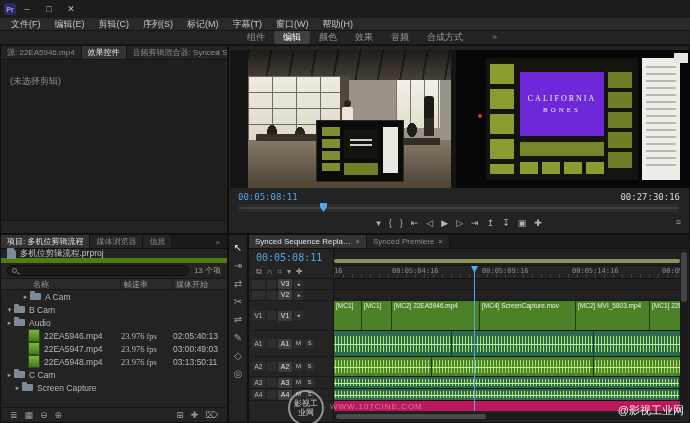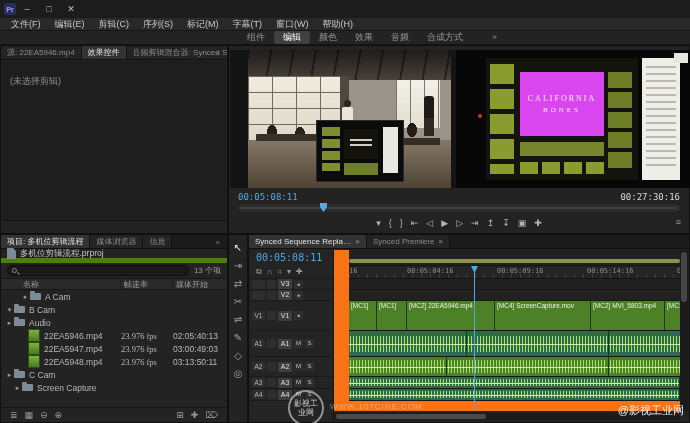--- a/index.html
+++ b/index.html
@@ -60,21 +60,21 @@
   
   .pip{position:absolute;left:68px;top:70px;width:88px;height:62px;background:#0b0b0b;border:1px solid #2a2a2a;}
   .pip-green{position:absolute;left:5px;top:6px;width:18px;height:44px;background:repeating-linear-gradient(180deg,#7d8e2e 0 9px,#0b0b0b 9px 12px);}
   .pip-dark{position:absolute;left:27px;top:8px;width:34px;height:30px;background:#14120d;}
   .pip-dark::after{content:"";position:absolute;left:6px;top:10px;right:6px;height:8px;background:repeating-linear-gradient(180deg,#cfcfc6 0 2px,transparent 2px 5px);}
   .pip-white{position:absolute;right:5px;top:6px;width:15px;height:46px;background:#e9e9e2;}
   .pip-bottom{position:absolute;left:27px;bottom:6px;width:34px;height:12px;background:#6f7f27;}
   
   .ds-card{position:absolute;left:30px;top:8px;width:152px;height:122px;background:#15130e;}
   .ds-greencol{position:absolute;left:4px;top:6px;width:24px;height:110px;background:repeating-linear-gradient(180deg,#8a9c30 0 20px,#15130e 20px 25px);}
-  .ds-hero{position:absolute;left:34px;top:14px;width:84px;height:64px;background:#d946ef;display:flex;flex-direction:column;align-items:center;justify-content:center;gap:3px;}
+  .ds-hero{position:absolute;left:34px;top:14px;width:84px;height:64px;background:#6d28d9;display:flex;flex-direction:column;align-items:center;justify-content:center;gap:3px;}
   .ds-line1,.ds-line2{color:#f2f2ea;font-family:"Liberation Serif","DejaVu Serif",serif;font-size:8px;letter-spacing:2px;white-space:nowrap;}
   .ds-line2{font-size:7px;letter-spacing:3px;}
   .ds-bottom{position:absolute;left:34px;top:84px;width:84px;height:14px;background:#75862b;}
   .ds-thumbs{position:absolute;left:34px;bottom:6px;width:84px;height:12px;background:repeating-linear-gradient(90deg,#8a9c30 0 18px,#15130e 18px 22px);}
   .ds-rightcol{position:absolute;left:122px;top:14px;width:24px;height:96px;background:repeating-linear-gradient(180deg,#6f7f27 0 16px,#15130e 16px 20px);}
   .ds-white{position:absolute;left:186px;top:8px;width:38px;height:122px;background:#eeeee8;}
   .ds-white::before{content:"";position:absolute;left:4px;top:8px;right:4px;height:100px;background:repeating-linear-gradient(180deg,#b9b9b0 0 2px,transparent 2px 7px);}
   .ds-reddot{position:absolute;left:22px;top:64px;width:4px;height:4px;border-radius:50%;background:#c83a2c;}
   .ds-chip{position:absolute;right:3px;top:3px;width:14px;height:10px;background:#e6e6e0;}
   
@@ -94,21 +94,21 @@
   .proj-panel{left:0;top:234px;width:228px;height:189px;}
   .proj-row{display:flex;align-items:center;height:14px;padding:0 6px;gap:4px;border-bottom:5px solid #4d7c0f;}
   .ic-project{width:9px;height:11px;background:#7f8b94;clip-path:polygon(0 0,70% 0,100% 30%,100% 100%,0 100%);flex:none;}
   .proj-name{font-size:8.5px;color:#c4c4c4;flex:1;white-space:nowrap;overflow:hidden;}
   .search-row{display:flex;align-items:center;height:15px;padding:0 6px;gap:5px;}
   .searchbox{flex:1;height:11px;background:#1a1a1a;border:1px solid #0e0e0e;border-radius:6px;display:flex;align-items:center;padding:0 4px;}
   .mag{width:5px;height:5px;border:1px solid #8a8a8a;border-radius:50%;position:relative;}
   .mag::after{content:"";position:absolute;left:4px;top:4px;width:3px;height:1px;background:#8a8a8a;transform:rotate(45deg);}
   .item-count{font-size:8px;color:#9a9a9a;white-space:nowrap;}
   .colhead{display:flex;align-items:center;height:12px;background:#2a2a2a;border-top:1px solid #161616;border-bottom:1px solid #161616;font-size:8px;color:#9c9c9c;}
-  .ch-name{flex:1;padding-left:22px;border-right:1px solid #1e1e1e;}
+  .ch-name{flex:1;padding-left:32px;border-right:1px solid #1e1e1e;}
   .ch-fps{width:52px;padding-left:3px;border-right:1px solid #1e1e1e;}
   .ch-start{width:54px;padding-left:3px;}
   .prow{display:flex;align-items:center;height:13px;font-size:8.5px;color:#b8b8b8;}
   .chev{width:9px;text-align:center;font-size:7px;color:#9a9a9a;flex:none;}
   .ric{width:12px;height:8px;margin-right:4px;flex:none;}
   .ric.folder{width:11px;height:7px;background:#7e8b96;border-radius:1px;position:relative;}
   .ric.folder::before{content:"";position:absolute;left:0;top:-2px;width:5px;height:2px;background:#7e8b96;border-radius:1px 1px 0 0;}
   .ric.clip{background:linear-gradient(#7cb53f,#48791f);border:1px solid #2a4c10;}
   .rname{flex:1;white-space:nowrap;overflow:hidden;}
   .rfps{width:52px;flex:none;font-family:Liberation Serif, serif;}
@@ -127,21 +127,21 @@
   .tl-panel{left:248px;top:234px;width:442px;height:189px;}
   .tl-left{position:absolute;left:1px;top:15px;width:84px;bottom:1px;background:#242424;border-right:1px solid #131313;}
   .tl-timecode{height:16px;line-height:16px;padding-left:6px;font-family:"DejaVu Sans Mono",monospace;font-size:10px;color:#4fa8e8;}
   .tl-tools{height:13px;display:flex;align-items:center;gap:5px;padding-left:6px;border-bottom:1px solid #1a1a1a;}
   .tlt{color:#9a9a9a;font-size:8px;line-height:8px;}
   .trk{display:flex;align-items:center;gap:2px;padding-left:2px;border-bottom:1px solid #1a1a1a;}
   .patch{width:13px;height:9px;background:#2e2e2e;border-radius:1px;font-size:6.5px;line-height:9px;text-align:center;color:#b8b8b8;flex:none;}
   .cell{width:9px;height:9px;background:#2e2e2e;border-radius:1px;font-size:6px;line-height:9px;text-align:center;color:#c0c0c0;flex:none;}
   .eye{font-size:5px;}
   .tname{width:14px;height:10px;background:#3d3d3d;border-radius:1px;font-size:7px;line-height:10px;text-align:center;color:#e0e0e0;flex:none;}
-  .tl-content{position:absolute;left:85px;top:15px;right:9px;bottom:11px;background:#f97316;overflow:hidden;padding-left:15px;}
+  .tl-content{position:absolute;left:85px;top:15px;right:9px;bottom:11px;background:#be185d;overflow:hidden;}
   .workarea{height:16px;position:relative;background:#202020;border-bottom:1px solid #141414;}
   .workarea::after{content:"";position:absolute;left:0;right:0;bottom:2px;height:4px;border-radius:2px;background:#8f9058;}
   .ruler{height:13px;position:relative;background-color:#242424;border-bottom:1px solid #121212;background-image:repeating-linear-gradient(90deg,#3e3e3e 0 1px,transparent 1px 9px);background-size:100% 4px;background-position:0 100%;background-repeat:repeat-x;}
   .rlabel{position:absolute;top:1px;font-size:7px;color:#8c8c8c;font-family:"DejaVu Sans Mono",monospace;white-space:nowrap;}
   .lane{position:relative;display:flex;border-bottom:1px solid #161616;background:#1e1e1e;}
   .lane-v3,.lane-v2{height:11px;background:#212121;}
   .lane-v1{height:30px;}
   .lane-a1{height:26px;}
   .lane-a2{height:20px;}
   .lane-a3,.lane-a4{height:12px;}

